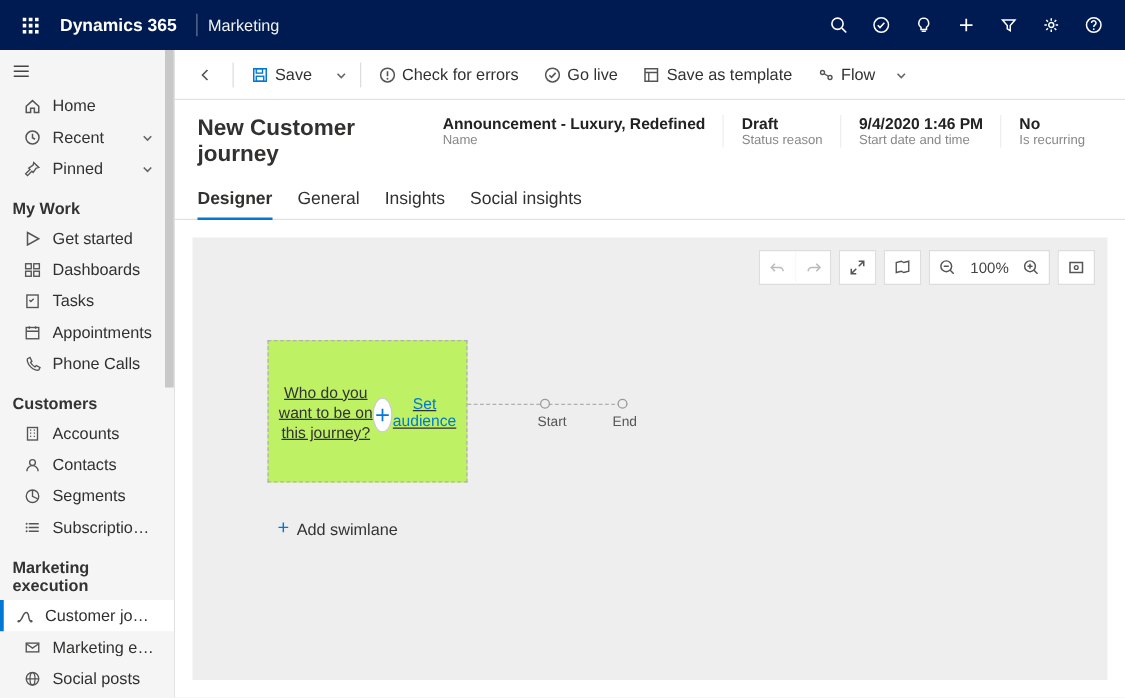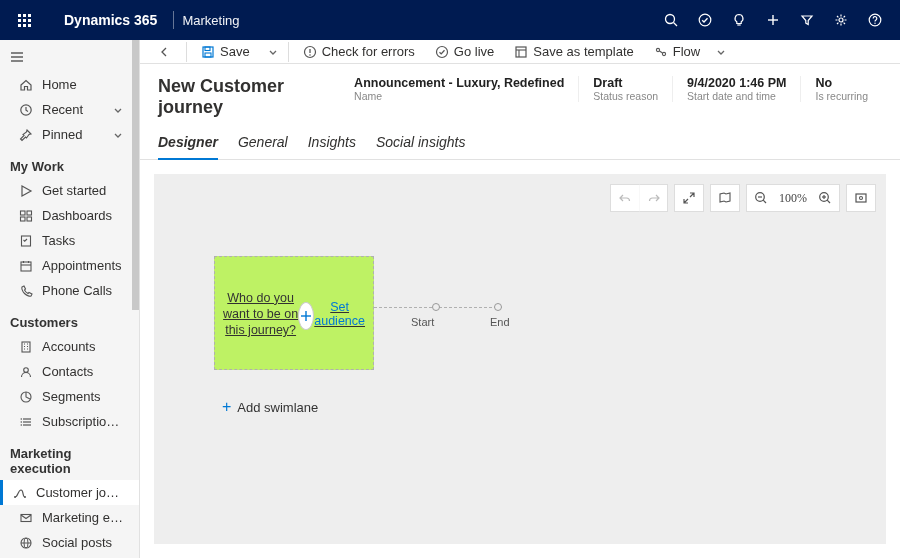--- a/index.html
+++ b/index.html
@@ -2,21 +2,21 @@
 <html><head>
 <meta charset="utf-8">
 <style>
   * { box-sizing: border-box; margin: 0; padding: 0; }
   body { font-family: "Segoe UI", Arial, sans-serif; font-size: 13px; color: #323130; background: #fff; width: 900px; height: 558px; overflow: hidden; }
   svg { display: block; }
 
   
   .appbar { height: 40px; background: #001B51; color: #fff; display: flex; align-items: center; padding: 0 8px; }
   .appbar .waffle { width: 32px; display: flex; justify-content: center; }
-  .appbar .brand { font-weight: 600; font-size: 14px; padding: 0 8px; margin-left: 16px; }
+  .appbar .brand { font-weight: 600; font-size: 14px; padding: 0 8px; }
   .appbar .divider { width: 1px; height: 18px; background: rgba(255,255,255,.4); margin: 0 8px; }
   .appbar .module { font-size: 13px; opacity: .95; }
   .appbar .spacer { flex: 1; }
   .appbar .ic { width: 34px; height: 40px; display: flex; align-items: center; justify-content: center; cursor: pointer; }
 
   
   .shell { display: flex; height: 518px; }
   .sidebar { width: 140px; background: #f5f5f5; border-right: 1px solid #e1e1e1; position: relative; overflow-y: auto; }
   .sidebar-inner { padding: 6px 0 10px 0; }
   .side-ham { padding: 4px 10px 8px 10px; }
@@ -24,59 +24,59 @@
   .side-row .sicon { width: 20px; display: flex; justify-content: center; margin-right: 6px; color: #555; }
   .side-row .label { flex: 1; white-space: nowrap; overflow: hidden; text-overflow: ellipsis; }
   .side-row .chev { color: #666; }
   .side-group { padding: 12px 10px 4px 10px; font-weight: 600; font-size: 13px; color: #333; }
   .side-row.active { background: #fff; border-left: 3px solid #0078d4; padding-left: 7px; }
   .side-scroll { position: absolute; right: 0; top: 0; width: 7px; height: 270px; background: #c8c8c8; }
 
   .main { flex: 1; display: flex; flex-direction: column; }
 
   
-  .cmdbar { height: 24px; border-bottom: 1px solid #e1e1e1; display: flex; align-items: center; padding: 0 10px; gap: 4px; }
+  .cmdbar { height: 40px; border-bottom: 1px solid #e1e1e1; display: flex; align-items: center; padding: 0 10px; gap: 4px; }
   .cmdbar .cbtn { display: flex; align-items: center; gap: 5px; padding: 0 8px; height: 30px; cursor: pointer; font-size: 13px; color: #323130; }
   .cmdbar .csep { width: 1px; height: 20px; background: #ddd; margin: 0 2px; }
   .cmdbar .ic16 { color: #555; }
 
   
   .rechead { padding: 12px 18px 4px 18px; display: flex; align-items: flex-start; }
   .rechead h1 { font-size: 18px; font-weight: 600; flex: 1; }
   .rechead .fields { display: flex; gap: 0; }
   .rechead .fld { padding: 0 14px; border-left: 1px solid #eee; }
   .rechead .fld:first-child { border-left: none; }
   .rechead .fld .v { font-size: 12.5px; font-weight: 700; color: #222; white-space: nowrap; }
   .rechead .fld .l { font-size: 10.5px; color: #888; }
 
   
   .tabs { display: flex; gap: 20px; padding: 6px 18px 0 18px; border-bottom: 1px solid #e1e1e1; }
-  .tab { padding: 6px 0 8px 0; font-size: 14px; cursor: pointer; font-style: italic; }
+  .tab { padding: 6px 0 8px 0; font-size: 14px; cursor: pointer; }
   .tab.active { font-weight: 600; border-bottom: 2.5px solid #0078d4; margin-bottom: -1px; }
 
   
   .canvas { flex: 1; background: #eeeeee; margin: 14px; position: relative; }
-  .canvas-tools { position: absolute; top: 10px; right: 10px; display: flex; gap: 6px; align-items: center; font-family: Liberation Serif, serif; }
+  .canvas-tools { position: absolute; top: 10px; right: 10px; display: flex; gap: 6px; align-items: center; }
   .tg { background: #fff; border: 1px solid #ddd; display: flex; align-items: center; height: 28px; }
   .tg .tbtn { width: 28px; height: 28px; display: flex; align-items: center; justify-content: center; cursor: pointer; color: #555; }
   .tg .tbtn + .tbtn { border-left: 1px solid #eee; }
   .tg .zl { padding: 0 4px; font-size: 12px; color: #444; }
 
   .audience-box { position: absolute; left: 60px; top: 82px; width: 160px; height: 114px; border: 1.2px dashed #b0b0b0; background: #bef264; display: flex; flex-direction: row; align-items: center; padding: 12px 8px 10px 8px; text-align: center; text-decoration: underline; }
   .audience-box .q { font-size: 12.5px; color: #333; line-height: 1.3; }
   .add-circ { width: 28px; height: 28px; border-radius: 50%; border: 1px solid #ccc; display: flex; align-items: center; justify-content: center; color: #0078d4; margin: 10px 0 6px 0; cursor: pointer; background:#fff; }
   .setaud { color: #0078d4; font-size: 12.5px; cursor: pointer; }
 
   .flowline { position: absolute; left: 220px; top: 128px; width: 130px; height: 24px; }
   .flowline .ln { position: absolute; top: 5px; left: 0; width: 128px; border-top: 1.2px dashed #b0b0b0; }
   .flowline .dot { position: absolute; width: 8px; height: 8px; border-radius:50%; border:1.2px solid #999; background:#eee; top:1px; }
   .flowline .d1 { left: 58px; }
   .flowline .d2 { left: 120px; }
   .flowline .lbl { position: absolute; top: 14px; font-size: 11px; color: #555; }
-  .flowline .l1 { left: 37px; }
+  .flowline .l1 { left: 56px; }
   .flowline .l2 { left: 116px; }
 
   .add-swim { position: absolute; left: 68px; top: 224px; display: flex; align-items: center; gap: 6px; font-size: 13px; color: #333; cursor: pointer; }
   .add-swim .pl { color: #0078d4; font-size: 16px; }
 </style>
 </head>
 <body>
 
 <svg width="0" height="0" style="position:absolute">
   <defs>

